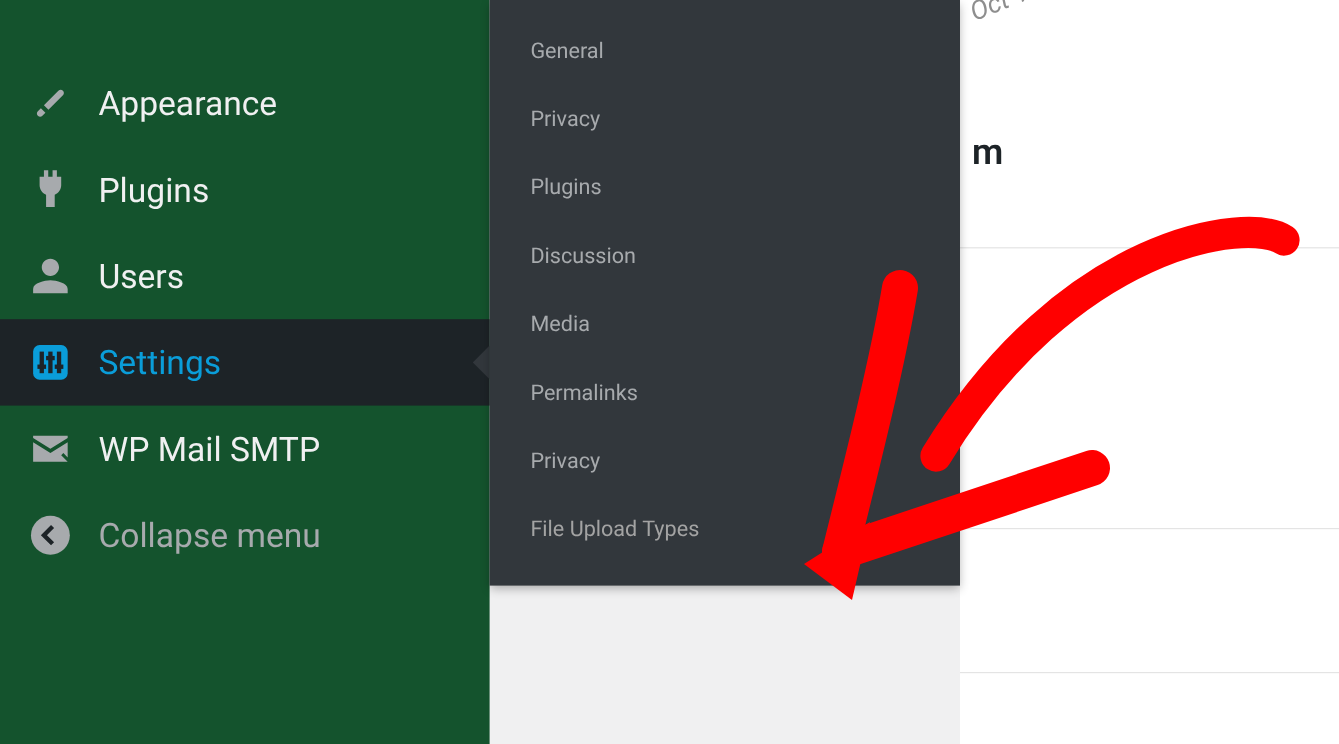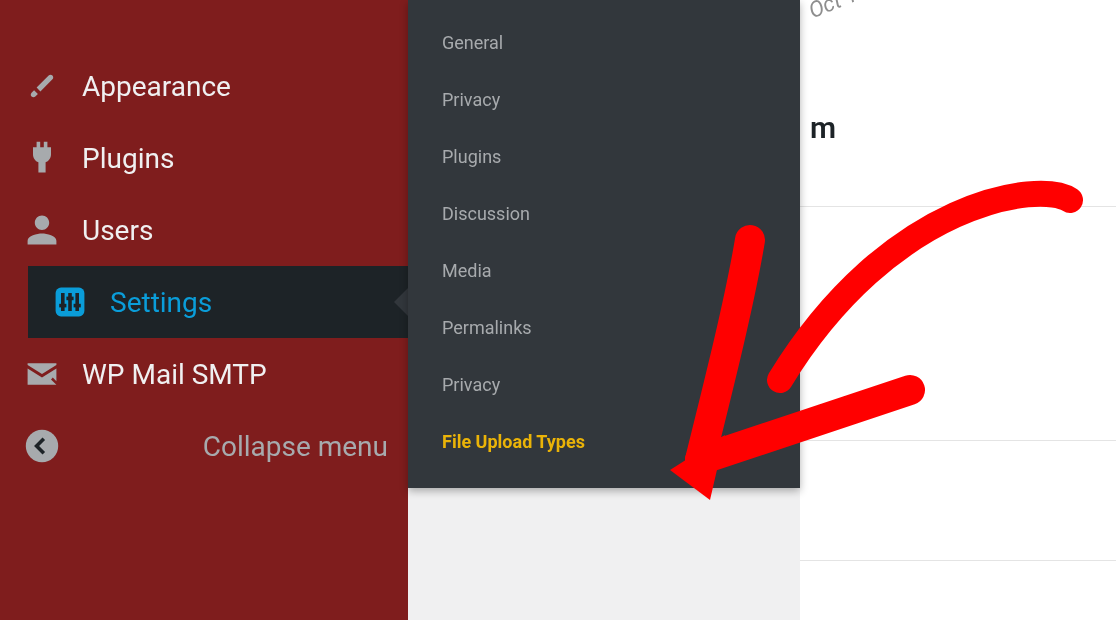--- a/index.html
+++ b/index.html
@@ -8,39 +8,38 @@
       width: 1116px;
       height: 620px;
       overflow: hidden;
       background: #f0f0f1;
       position: relative;
     }
     .sidebar {
       position: absolute;
       left: 0; top: 0;
       width: 408px; height: 620px;
-      background: #7f1d1d;
+      background: #14532d;
       display: flex;
       flex-direction: column;
       padding-top: 50px;
     }
     .menu-item {
       display: flex;
       align-items: center;
       padding: 18px 20px 18px 24px;
       cursor: pointer;
       color: #f0f0f1;
       font-size: 28px;
       gap: 22px;
       position: relative;
     }
     .menu-item.active {
       color: #0a9dd9;
       background: #1d2327;
-      margin-left: 28px;
     }
     .menu-item.active::after {
       content: "";
       position: absolute;
       right: 0;
       top: 50%;
       transform: translateY(-50%);
       width: 0; height: 0;
       border-top: 14px solid transparent;
       border-bottom: 14px solid transparent;
@@ -48,37 +47,37 @@
     }
     .menu-item .icon {
       width: 36px; height: 36px;
       display: flex;
       align-items: center;
       justify-content: center;
       flex-shrink: 0;
     }
     .menu-item.active .icon svg { fill: #0a9dd9; }
     .menu-item .icon svg { fill: #a7aaad; }
-    .menu-item.collapse { color: #a7aaad; justify-content: space-between; }
+    .menu-item.collapse { color: #a7aaad; }
     .submenu {
       position: absolute;
       left: 408px;
       top: 0;
       width: 392px;
       background: #32373c;
       padding: 14px 0 18px 0;
       box-shadow: 0 3px 8px rgba(0,0,0,.3);
     }
     .submenu-item {
       padding: 18px 34px;
       color: #a7aaad;
       font-size: 18px;
       cursor: pointer;
     }
-    .submenu-item.highlight { color: #eab308; font-weight: bold; }
+    .submenu-item.highlight { color: #a3a3a3; }
     .bg-content {
       position: absolute;
       left: 800px; top: 0; right: 0; bottom: 0;
       background: #ffffff;
     }
     .date-labels {
       position: absolute;
       top: 0;
       left: 805px;
       right: 0;

